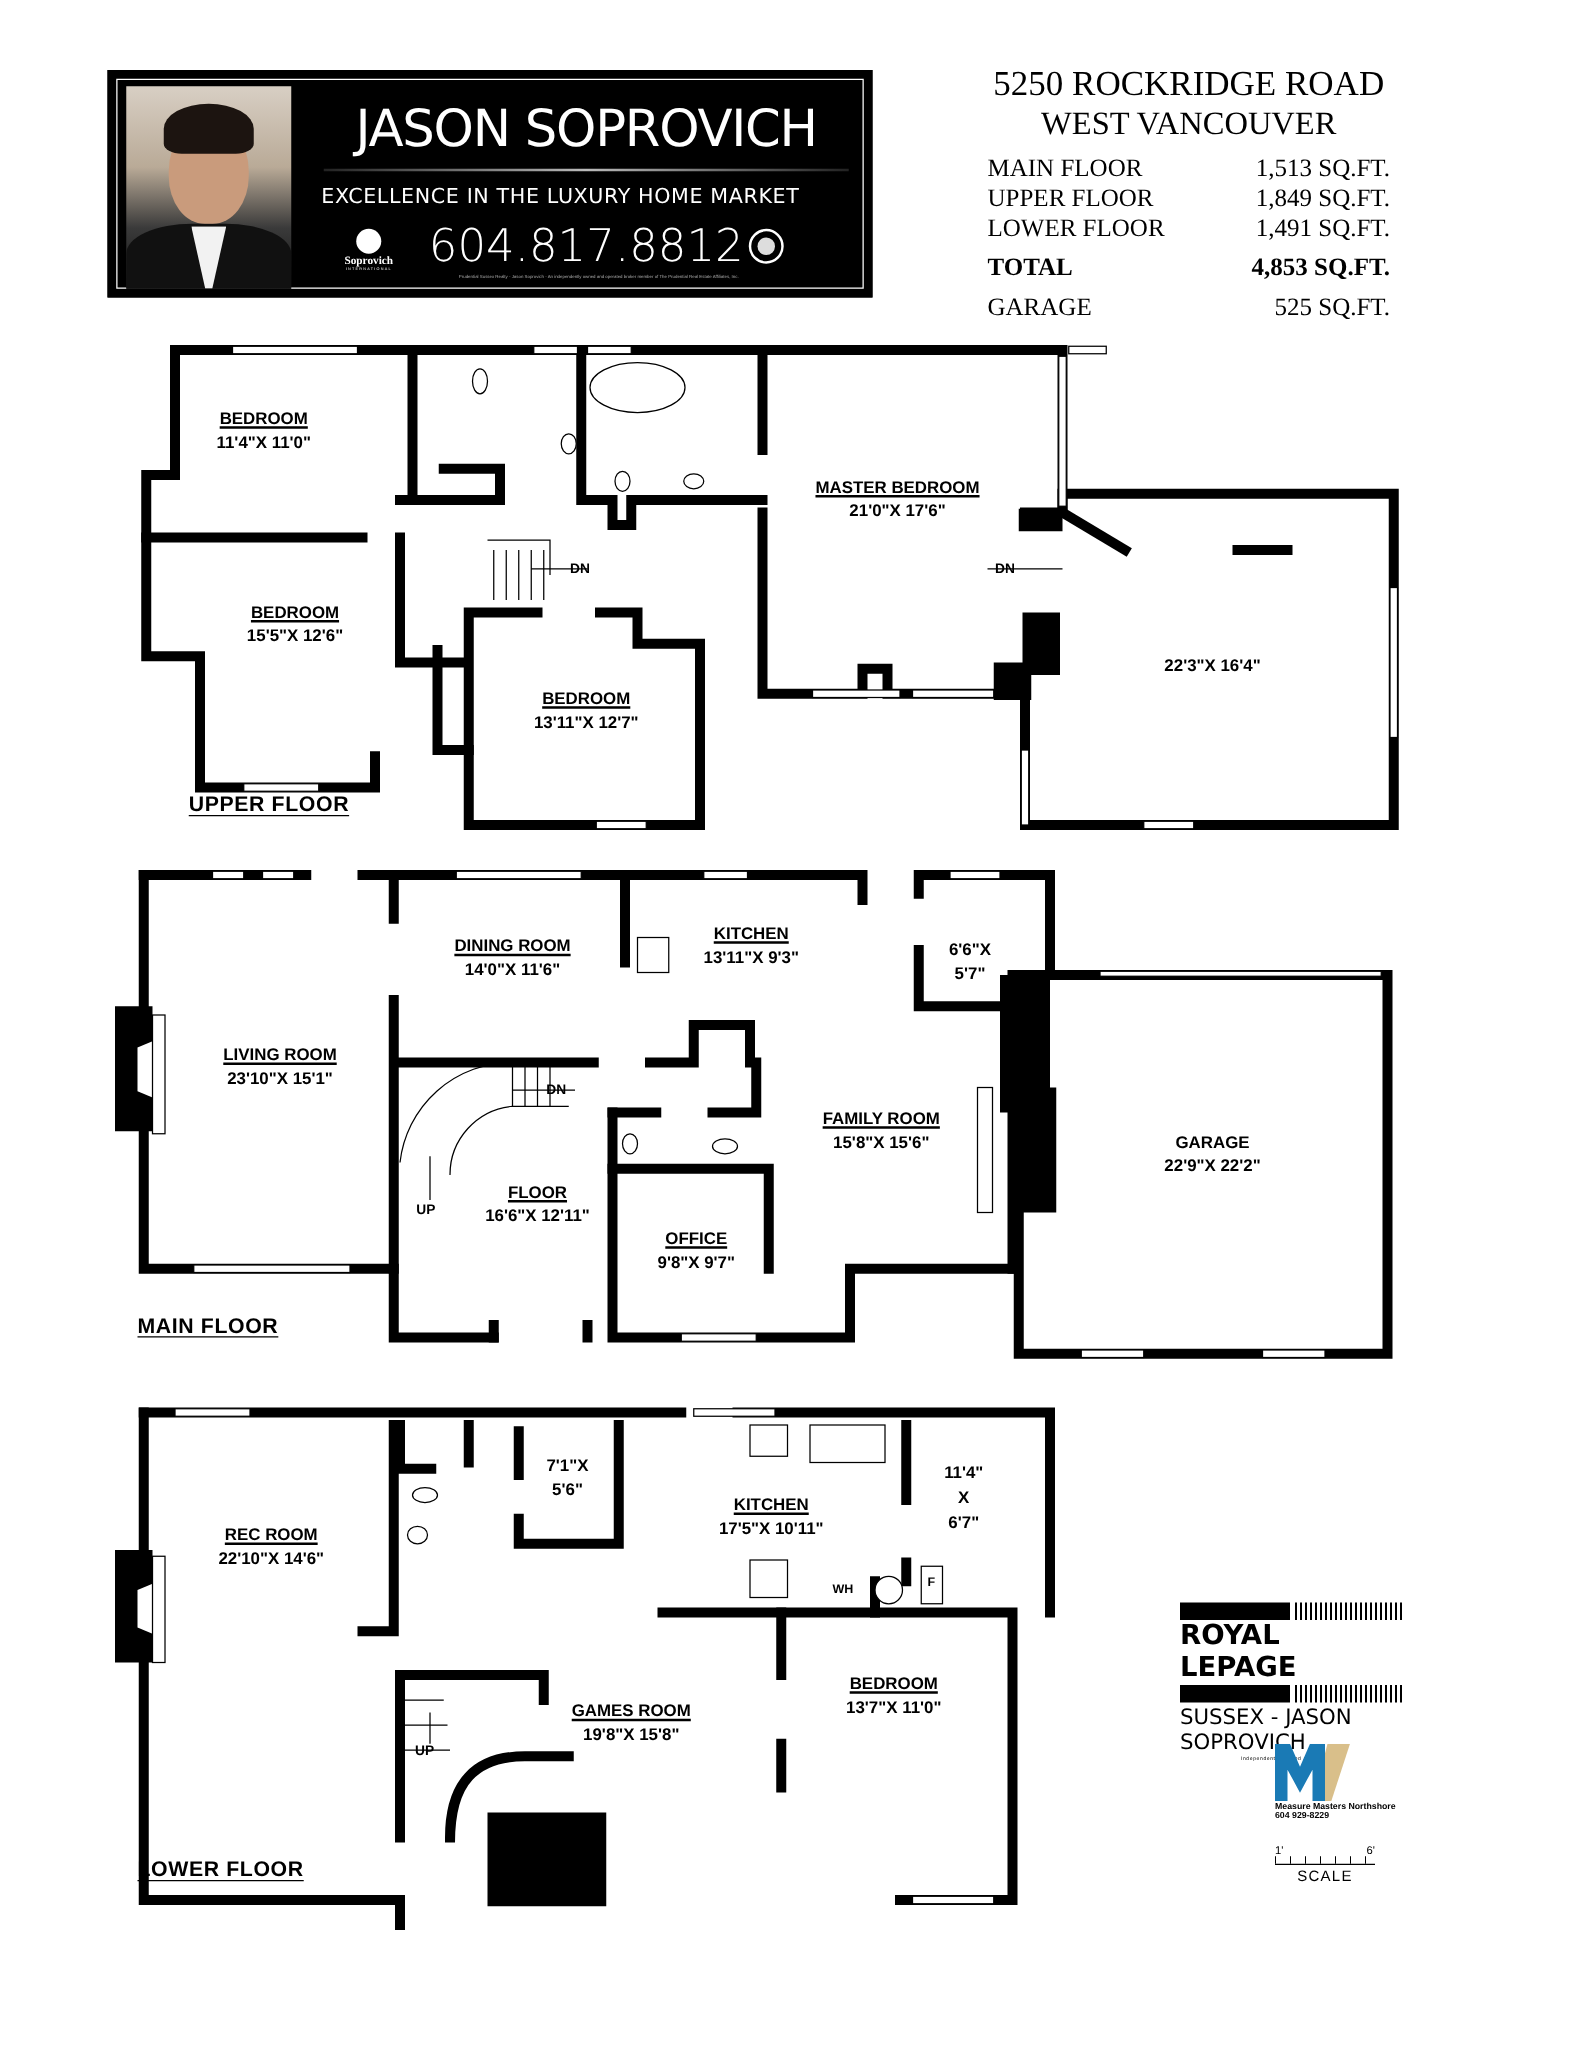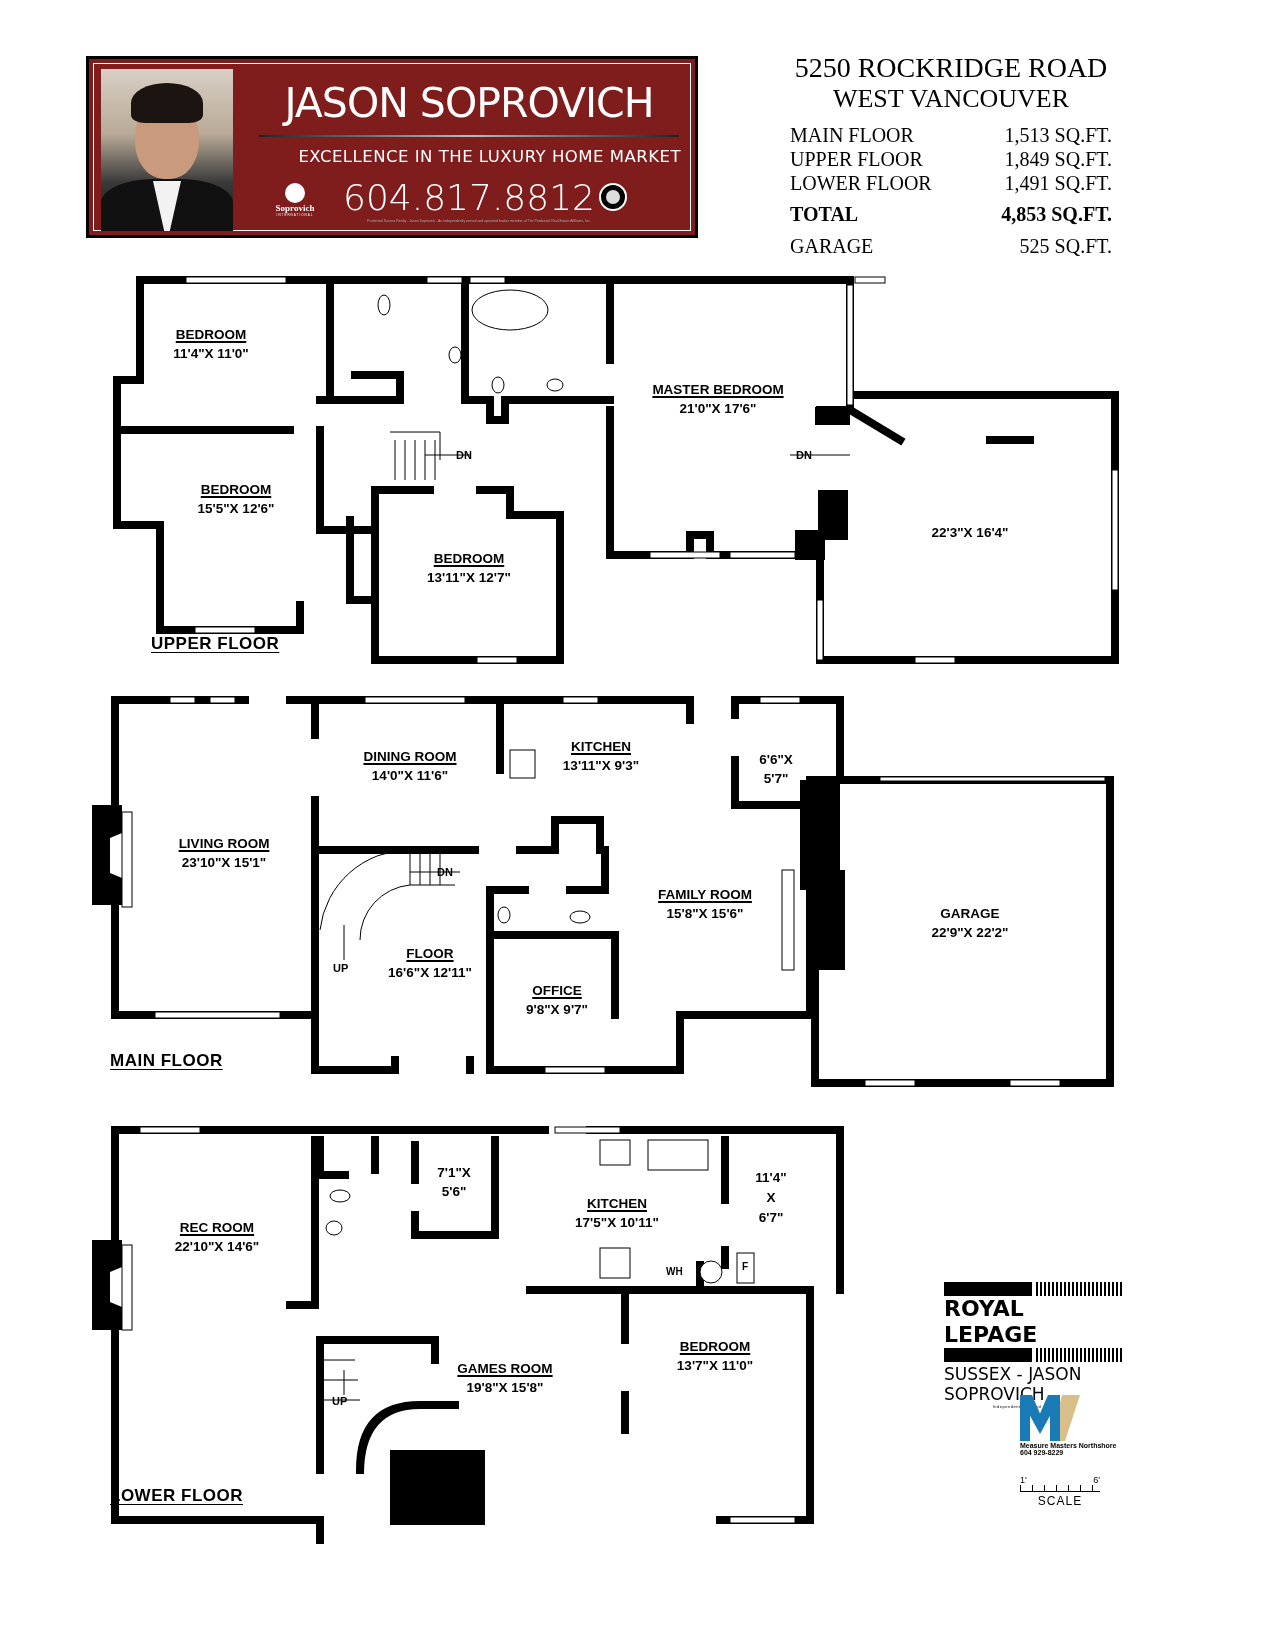--- a/index.html
+++ b/index.html
@@ -1,28 +1,28 @@
 <!DOCTYPE html>
 <html><head>
 <meta charset="utf-8">
 <style>
   html,body{margin:0;padding:0;background:#fff;}
   body{width:1275px;height:1650px;position:relative;overflow:hidden;font-family:"Liberation Sans",sans-serif;color:#000;}
   .abs{position:absolute;}
   
-  .banner{left:86px;top:56px;width:612px;height:182px;background:#7f1d1d;border:3px solid #000;box-sizing:border-box;}
+  .banner{left:86px;top:56px;width:612px;height:182px;background:#000000;border:3px solid #000;box-sizing:border-box;}
   .banner-inner{position:absolute;left:4px;top:4px;right:4px;bottom:4px;border:1px solid #fff;}
   .photo{position:absolute;left:12px;top:10px;width:132px;height:162px;background:linear-gradient(180deg,#d8cfc4 0%,#b9aa97 40%,#3a3a3a 70%,#151515 100%);overflow:hidden;}
   .photo .face{position:absolute;left:34px;top:26px;width:64px;height:84px;border-radius:50% 50% 45% 45%;background:#c99b7c;}
   .photo .hair{position:absolute;left:30px;top:14px;width:72px;height:40px;border-radius:50% 50% 20% 20%;background:#1c1410;}
   .photo .suit{position:absolute;left:0;top:110px;width:132px;height:60px;background:#111;border-radius:40% 40% 0 0;}
   .photo .shirt{position:absolute;left:52px;top:112px;width:28px;height:50px;background:#f2f2f2;clip-path:polygon(0 0,100% 0,60% 100%,40% 100%);}
   .b-name{position:absolute;left:170px;top:20px;width:420px;text-align:center;color:#fff;font-size:41px;letter-spacing:-1px;font-family:"DejaVu Sans",sans-serif;}
   .b-rule{position:absolute;left:170px;top:76px;width:420px;height:2px;background:linear-gradient(90deg,#222,#bbb,#222);}
-  .b-tag{position:absolute;left:168px;top:88px;width:424px;text-align:right;color:#fff;font-size:16.5px;letter-spacing:0.5px;font-family:"DejaVu Sans",sans-serif;}
+  .b-tag{position:absolute;left:168px;top:88px;width:424px;text-align:left;color:#fff;font-size:16.5px;letter-spacing:0.5px;font-family:"DejaVu Sans",sans-serif;}
   .b-phone{position:absolute;left:240px;top:118px;width:280px;text-align:center;color:#fff;font-size:36px;font-family:"DejaVu Sans",sans-serif;font-weight:200;}
   .b-fine{position:absolute;left:240px;top:160px;width:300px;text-align:center;color:#aaa;font-size:3.5px;}
   .pru-logo{position:absolute;left:184px;top:124px;width:44px;text-align:center;color:#fff;}
   .pru-logo .rock{width:20px;height:20px;border-radius:50%;background:#fff;margin:0 auto;}
   .pru-logo .t{font-family:"Liberation Serif",serif;font-weight:bold;font-size:9px;}
   .pru-logo .s{font-size:3px;letter-spacing:1px;}
   .circle-logo{position:absolute;left:510px;top:124px;width:24px;height:24px;border-radius:50%;border:2px solid #fff;background:#000;}
   .circle-logo::after{content:"";position:absolute;left:5px;top:5px;width:14px;height:14px;border-radius:50%;background:#ddd;}
   
   .addr{font-family:"Liberation Serif",serif;text-align:center;}

